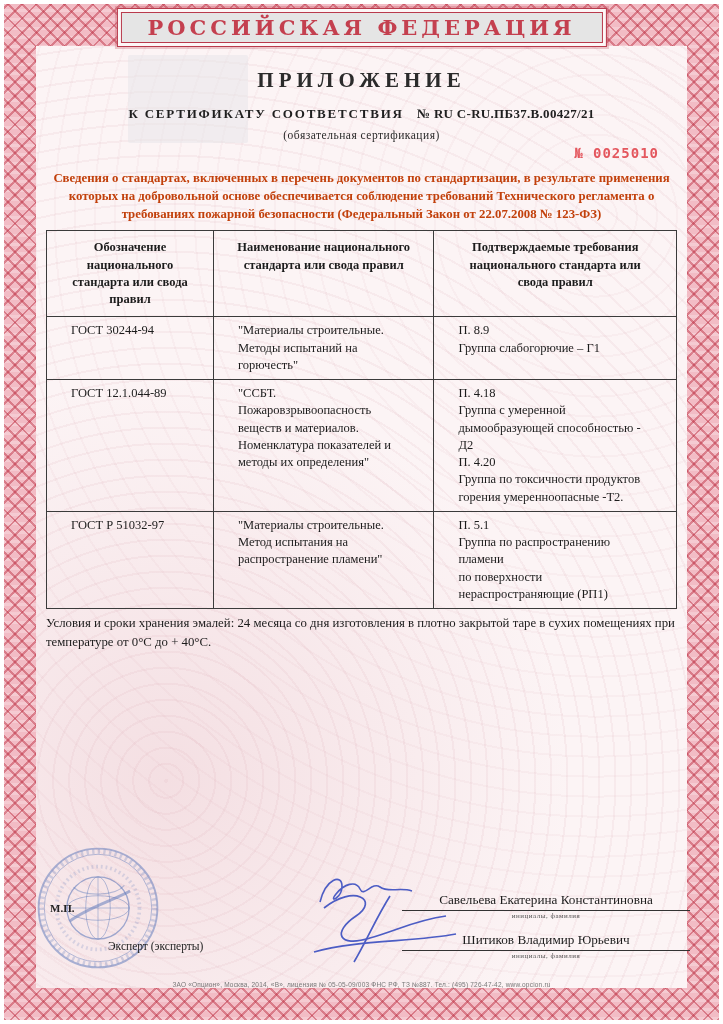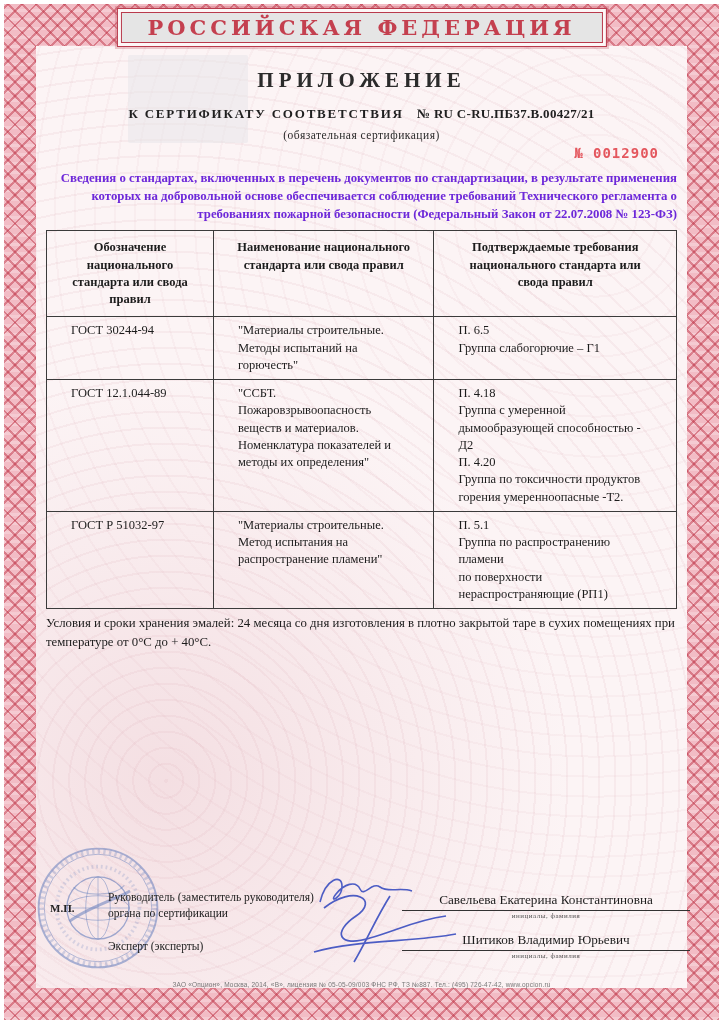--- a/index.html
+++ b/index.html
@@ -25,21 +25,21 @@
   .banner-text{font-family:"DejaVu Serif", serif;font-size:21px;font-weight:bold;
     letter-spacing:4px;color:#c4404f;}
   .content{position:absolute;left:46px;right:46px;top:52px;bottom:36px;}
   .title{text-align:center;margin-top:16px;font-size:21px;letter-spacing:5px;font-weight:700;color:#2b2b2b;}
   .subline{text-align:center;margin-top:13px;font-size:13px;font-weight:700;color:#1f1f1f;}
   .subline .label{letter-spacing:1.8px;}
   .subline .num{letter-spacing:.3px;margin-left:10px;}
   .cert-note{text-align:center;margin-top:7px;font-size:11.5px;letter-spacing:.5px;color:#2a2a2a;}
   .serial{text-align:right;margin:4px 18px 0 0;font-family:"DejaVu Sans Mono", monospace;
     font-size:14px;font-weight:600;color:#e4575e;letter-spacing:1px;}
-  .intro{margin-top:8px;font-weight:700;font-size:12.8px;line-height:1.42;text-align:right;color:#6d28d9;}
+  .intro{margin-top:8px;font-weight:700;font-size:12.8px;line-height:1.42;text-align:center;color:#c2410c;}
   table{width:100%;border-collapse:collapse;margin-top:7px;}
   th,td{border:1px solid #3b3b3b;padding:5px 24px;vertical-align:top;font-size:12.5px;line-height:1.38;color:#1c1c1c;}
   th{text-align:center;font-weight:700;padding:8px 20px;}
   .pre{white-space:pre-line;}
   .storage{margin-top:5px;font-size:12.8px;line-height:1.5;color:#1c1c1c;}
   
   .sig-area{position:absolute;left:0;right:0;bottom:16px;height:112px;}
   .stamp{position:absolute;left:-14px;top:-18px;width:132px;height:132px;opacity:.8;}
   .mp{position:absolute;left:4px;top:42px;font-size:11px;font-weight:700;color:#222;}
   .sig-label-1{position:absolute;left:62px;top:30px;width:230px;font-size:11.5px;line-height:1.35;}
@@ -68,21 +68,21 @@
   <div class="content">
     <div class="title">ПРИЛОЖЕНИЕ</div>
 
     <div class="subline">
       <span class="label">К СЕРТИФИКАТУ СООТВЕТСТВИЯ</span>
       <span class="num">№ RU C-RU.ПБ37.В.00427/21</span>
     </div>
 
     <div class="cert-note">(обязательная сертификация)</div>
 
-    <div class="serial">№ 0012900</div>
+    <div class="serial">№ 0025010</div>
 
     <div class="intro">Сведения о стандартах, включенных в перечень документов по стандартизации, в результате применения которых на добровольной основе обеспечивается соблюдение требований Технического регламента о требованиях пожарной безопасности (Федеральный Закон от 22.07.2008 № 123-ФЗ)</div>
 
     <table>
       <colgroup>
         <col style="width:26.5%">
         <col style="width:35%">
         <col style="width:38.5%">
       </colgroup>
       <thead>
@@ -97,21 +97,21 @@
 национального стандарта или
 свода правил</th>
         </tr>
       </thead>
       <tbody>
         <tr>
           <td>ГОСТ 30244-94</td>
           <td class="pre">"Материалы строительные.
 Методы испытаний на
 горючесть"</td>
-          <td class="pre">П. 6.5
+          <td class="pre">П. 8.9
 Группа слабогорючие – Г1</td>
         </tr>
         <tr>
           <td>ГОСТ 12.1.044-89</td>
           <td class="pre">"ССБТ.
 Пожаровзрывоопасность
 веществ и материалов.
 Номенклатура показателей и
 методы их определения"</td>
           <td class="pre">П. 4.18
@@ -148,22 +148,20 @@
           <ellipse cx="70" cy="70" rx="13" ry="33" stroke-width="1" opacity="0.5"></ellipse>
           <path d="M37,70 H103 M70,37 V103" stroke-width="1" opacity="0.45"></path>
           <path d="M40,84 C58,70 86,62 104,52" stroke-width="3" opacity="0.55"></path>
           <path d="M44,48 C54,58 88,58 98,46" stroke-width="1.2" opacity="0.45"></path>
           <circle cx="70" cy="70" r="44" stroke-width="4" opacity="0.22" stroke-dasharray="2 3"></circle>
         </g>
       </svg>
 
       <div class="mp">М.П.</div>
 
-      <div class="sig-label-1 pre">Руководитель (заместитель руководителя)
-органа по сертификации</div>
 
       <svg class="sign1" width="104" height="48" viewBox="0 0 104 48">
         <path d="M8,34 C14,10 30,6 30,18 C30,30 16,36 24,26 C32,16 44,12 48,21 C52,30 60,13 68,19 C76,25 88,19 100,23" fill="none" stroke="#3a4ec0" stroke-width="1.6" opacity="0.9"></path>
       </svg>
 
       <div class="name-block-1">
         <div class="name-line">Савельева Екатерина Константиновна</div>
         <div class="name-caption">инициалы, фамилия</div>
       </div>
 

